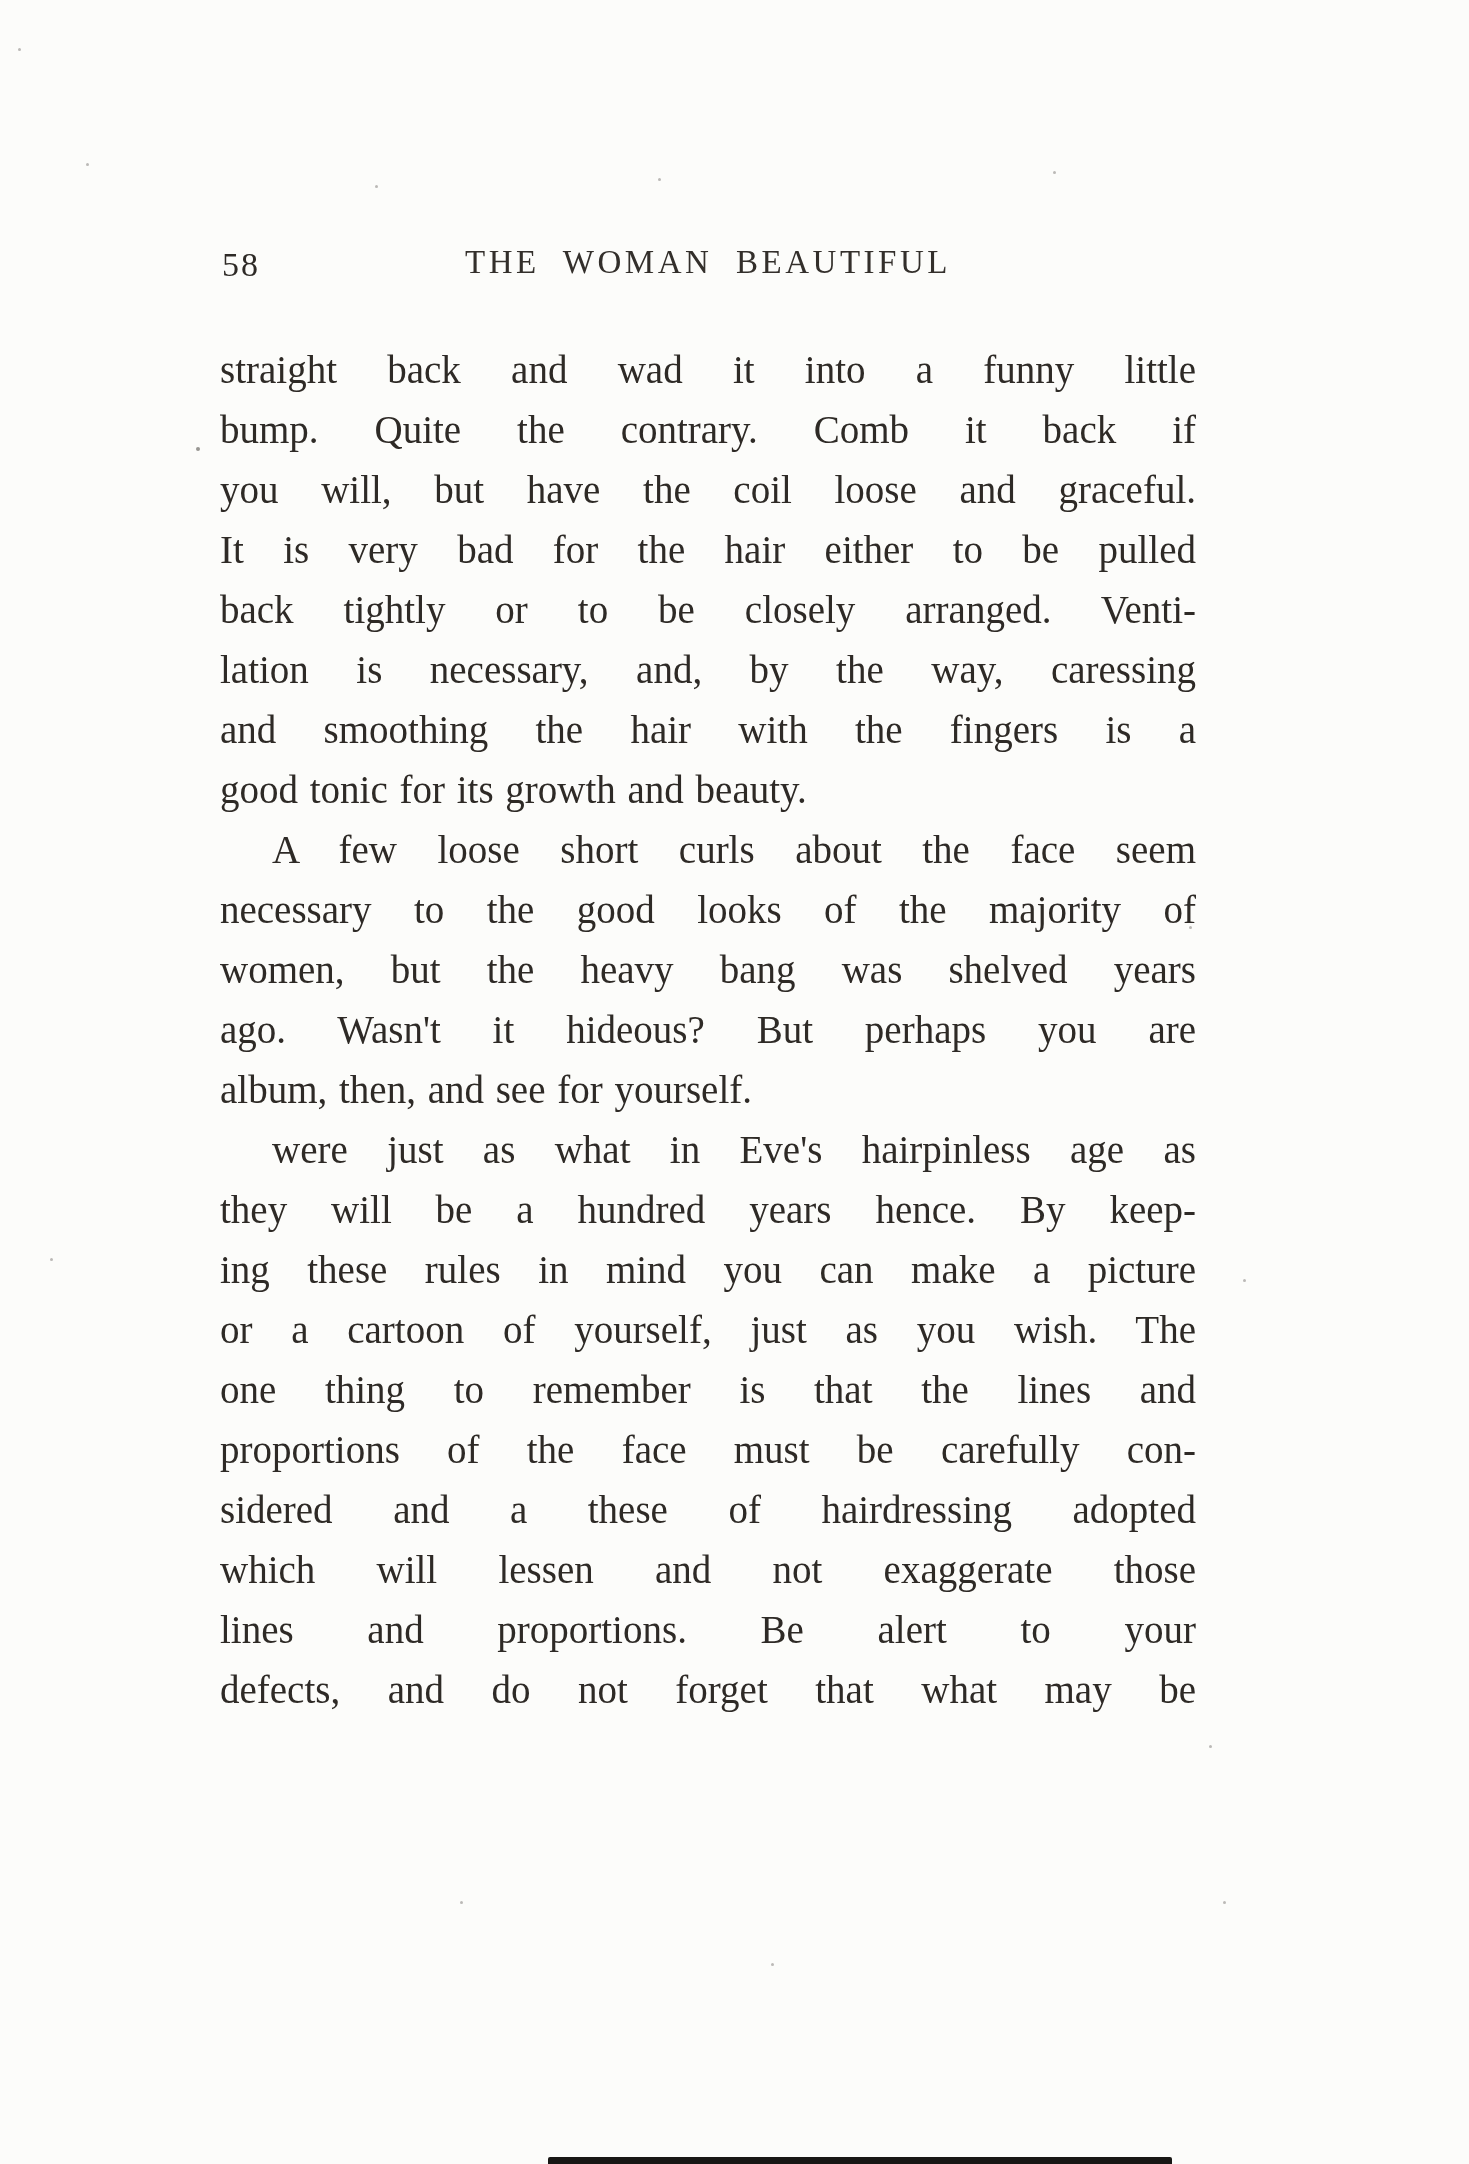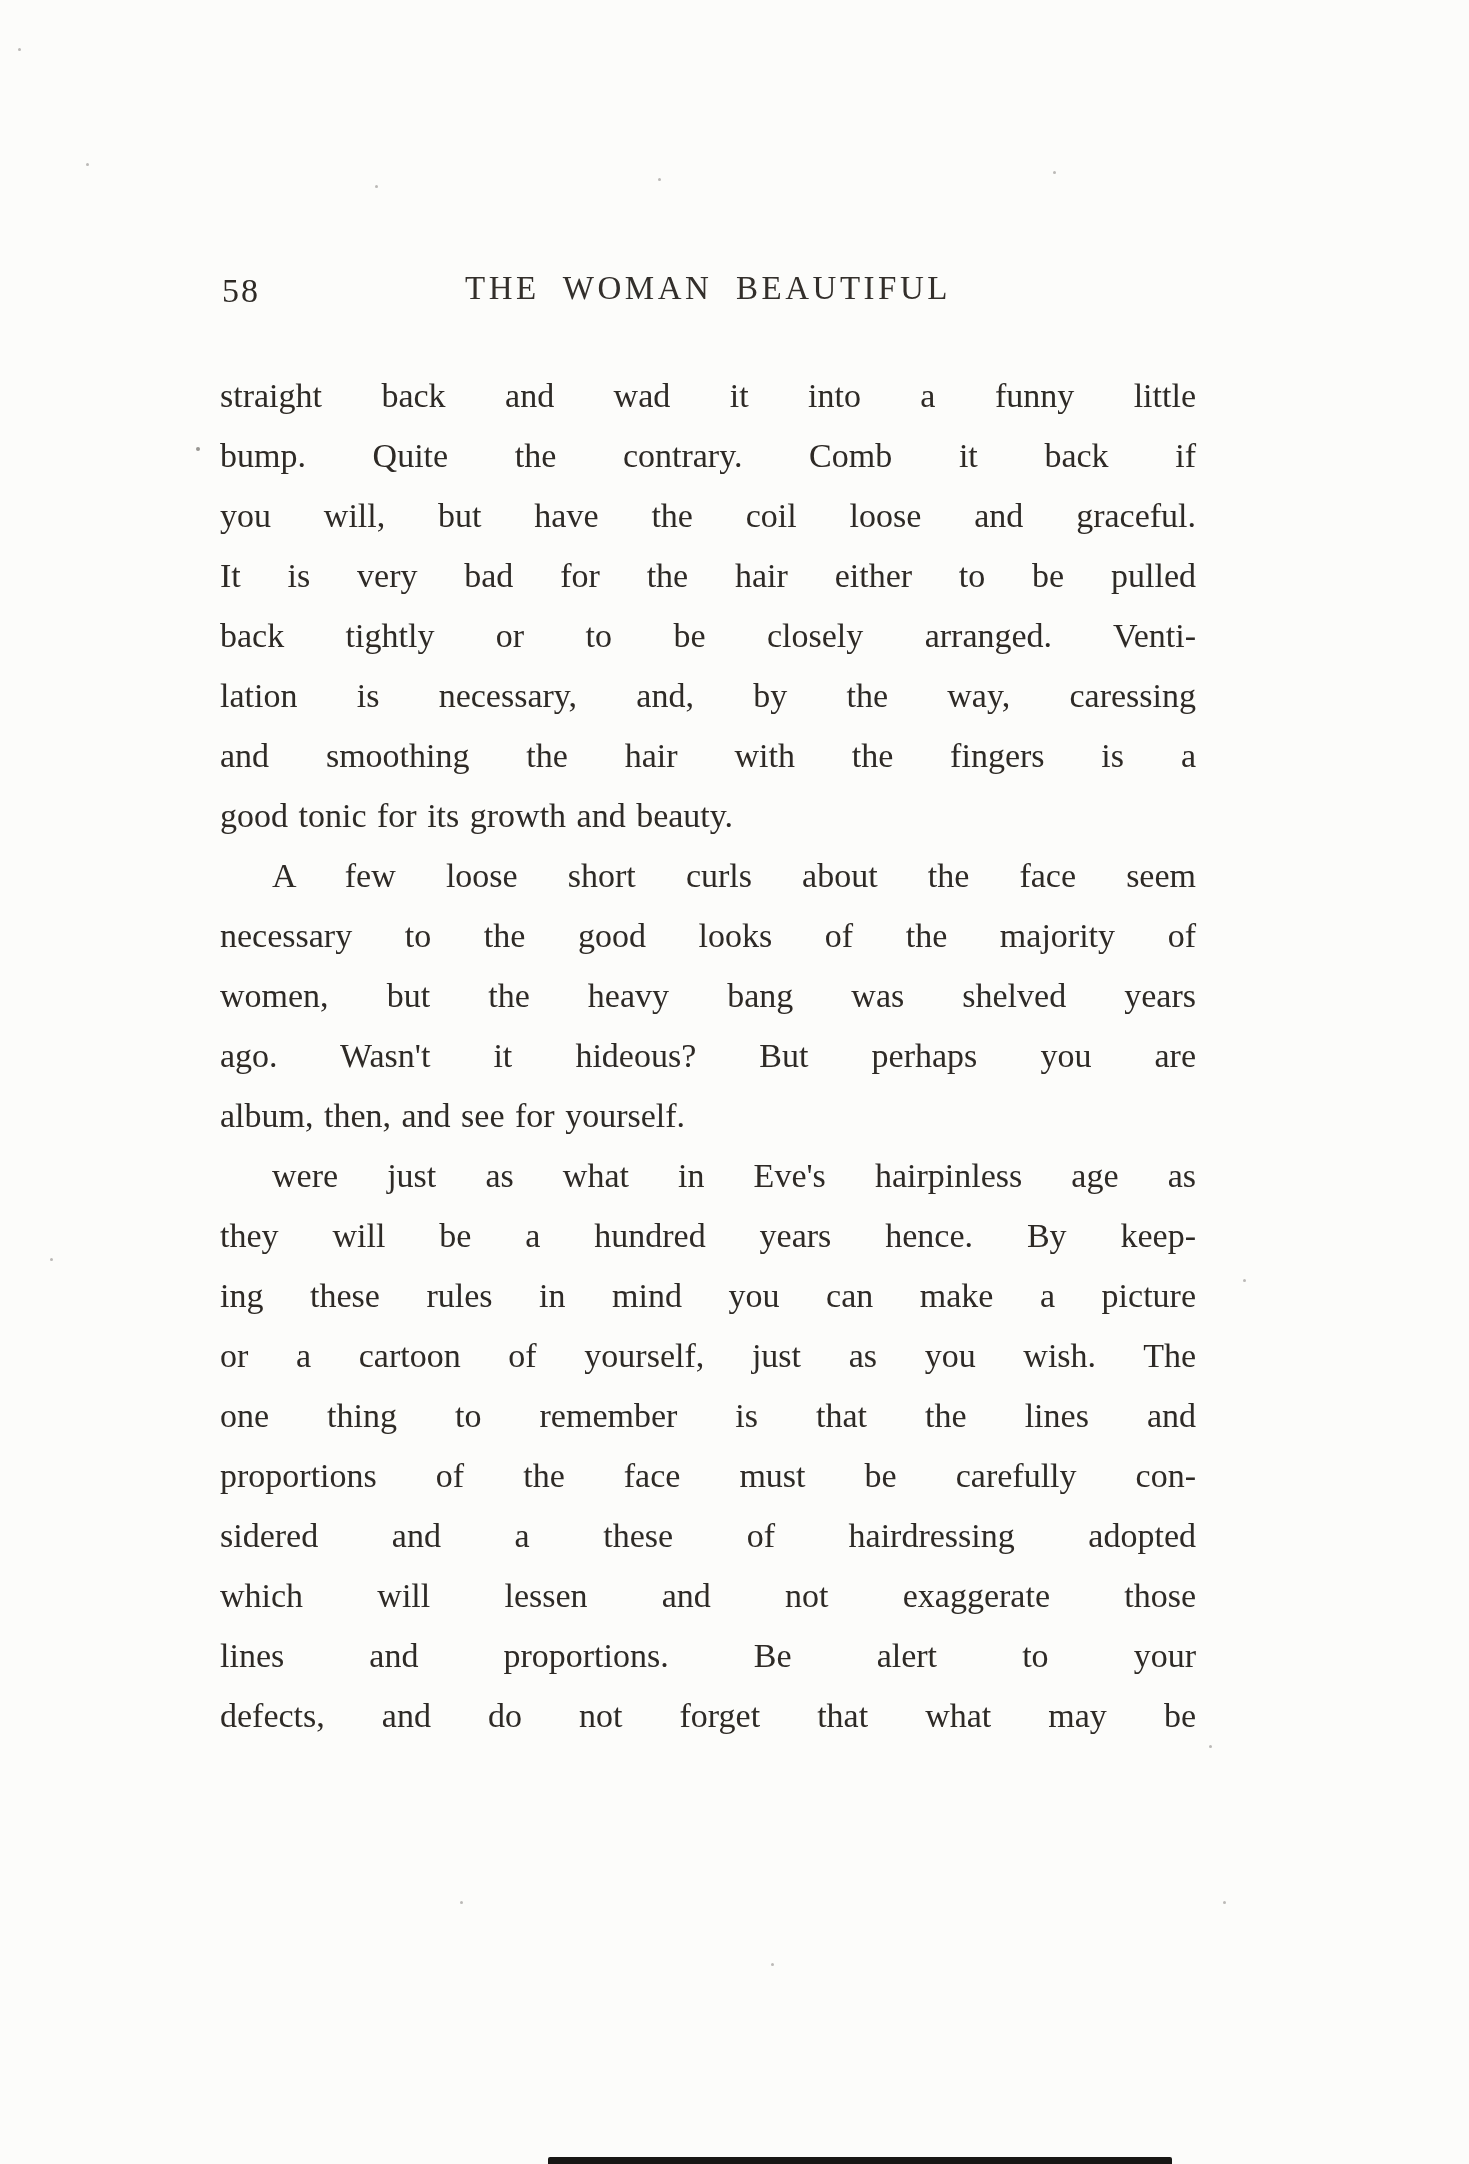--- a/index.html
+++ b/index.html
@@ -35,24 +35,23 @@
     font-size: 34px;
     letter-spacing: 2px;
   }
   .running-title {
     display: block;
     text-align: center;
     font-size: 33px;
     letter-spacing: 3.5px;
     word-spacing: 12px;
     color: #332f2b;
-    margin-top: 26px;
   }
   .body-text {
-    font-size: 34px;
+    font-size: 39px;
     line-height: 60px;
   }
   .paragraph {
     margin: 0;
   }
   .line {
     text-align: justify;
     text-align-last: justify;
     word-spacing: 2px;
     white-space: nowrap;

